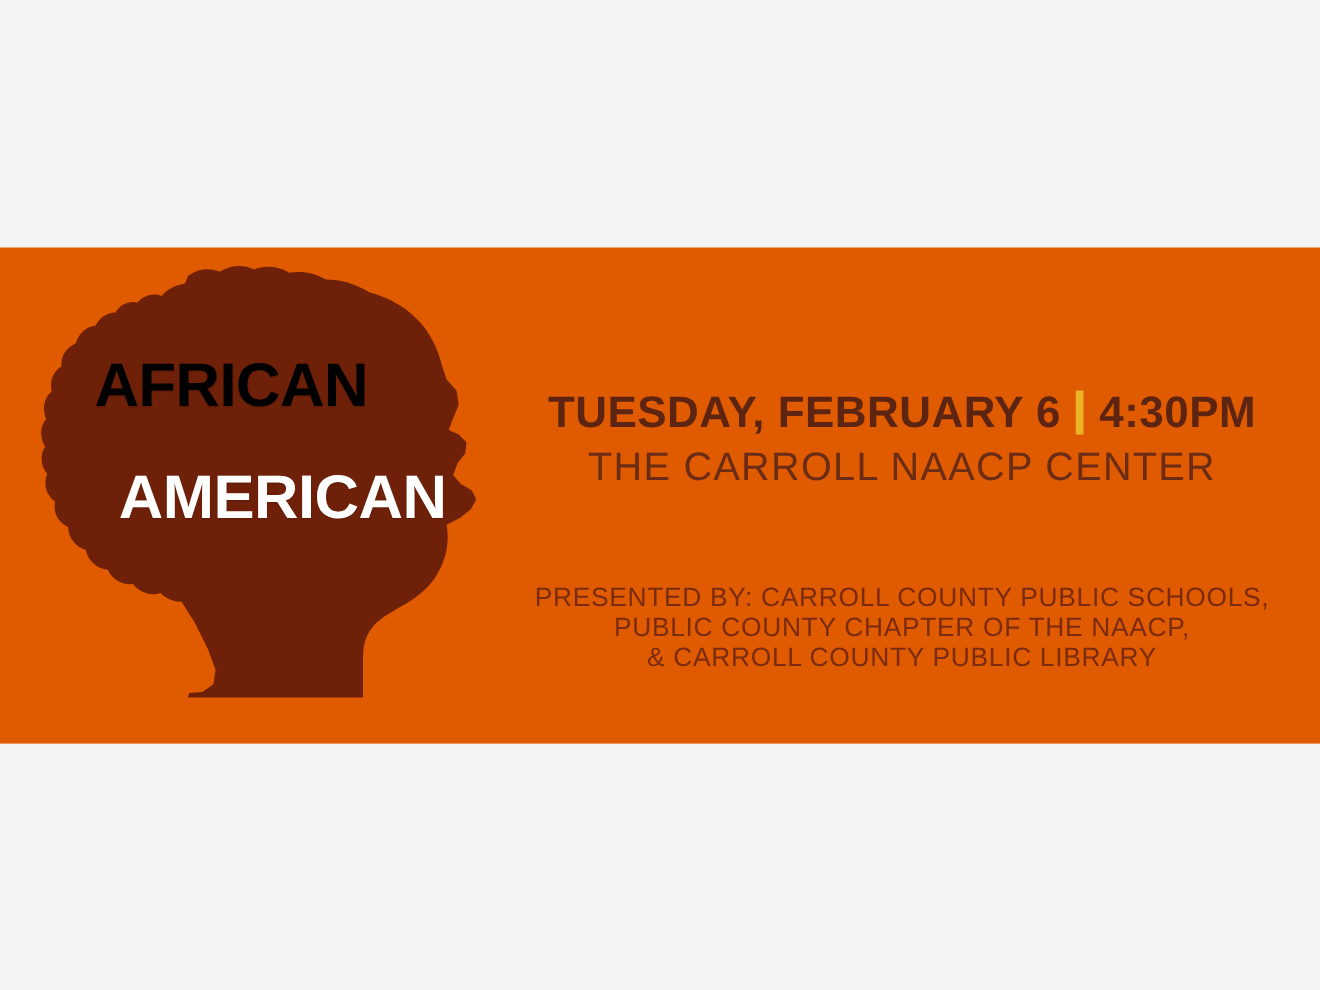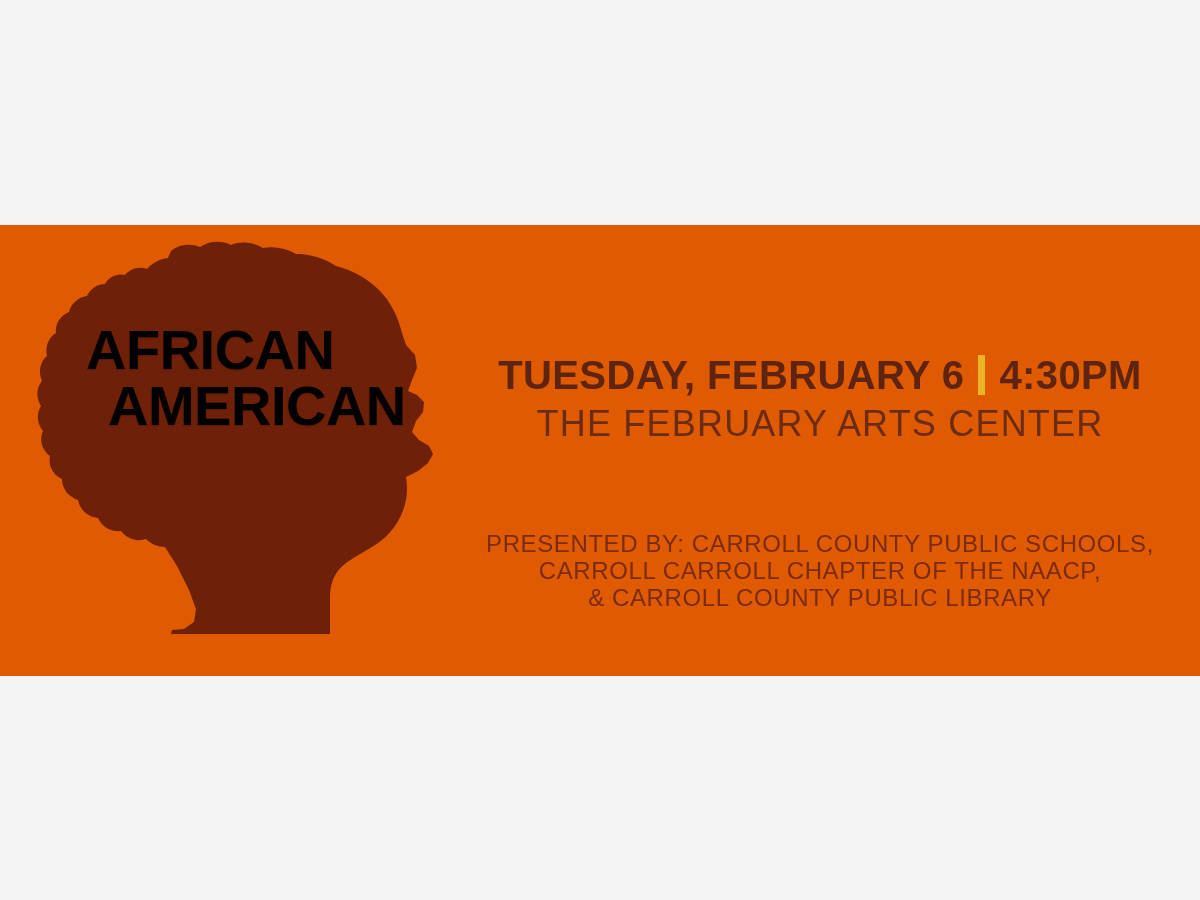--- a/index.html
+++ b/index.html
@@ -221,35 +221,35 @@
           M 402 288
           C 400 296, 396 303, 391 309
           C 402 306, 412 300, 419 291
           C 414 291, 408 290, 402 288
           Z" opacity="0"></path>
       </svg>
     </div>
 
     <div id="headline">
       <div class="headline-line" id="hl-1" style="color: #000000;">AFRICAN</div>
-      <div class="headline-line" id="hl-2" style="color: #000000;">AMERICAN</div>
+      <div class="headline-line" id="hl-2" style="color: #ffffff; margin-top: 46px;">AMERICAN</div>
     </div>
 
     <div id="info">
 
       <div id="event-line">
         <span class="event-date" style="color: rgb(94, 36, 18);">TUESDAY, FEBRUARY 6</span>
         <span id="event-separator" style="background: rgb(233, 180, 38);"></span>
         <span class="event-time" style="color: rgb(94, 36, 18);">4:30PM</span>
       </div>
 
-      <div id="venue-line">THE FEBRUARY ARTS CENTER</div>
+      <div id="venue-line">THE CARROLL NAACP CENTER</div>
 
       <div id="presenters">
         <div class="presenter-line">PRESENTED BY: CARROLL COUNTY PUBLIC SCHOOLS,</div>
-        <div class="presenter-line">CARROLL CARROLL CHAPTER OF THE NAACP,</div>
+        <div class="presenter-line">PUBLIC COUNTY CHAPTER OF THE NAACP,</div>
         <div class="presenter-line">&amp; CARROLL COUNTY PUBLIC LIBRARY</div>
       </div>
 
     </div>
 
   </div>
 </div>
 
 </body></html>

